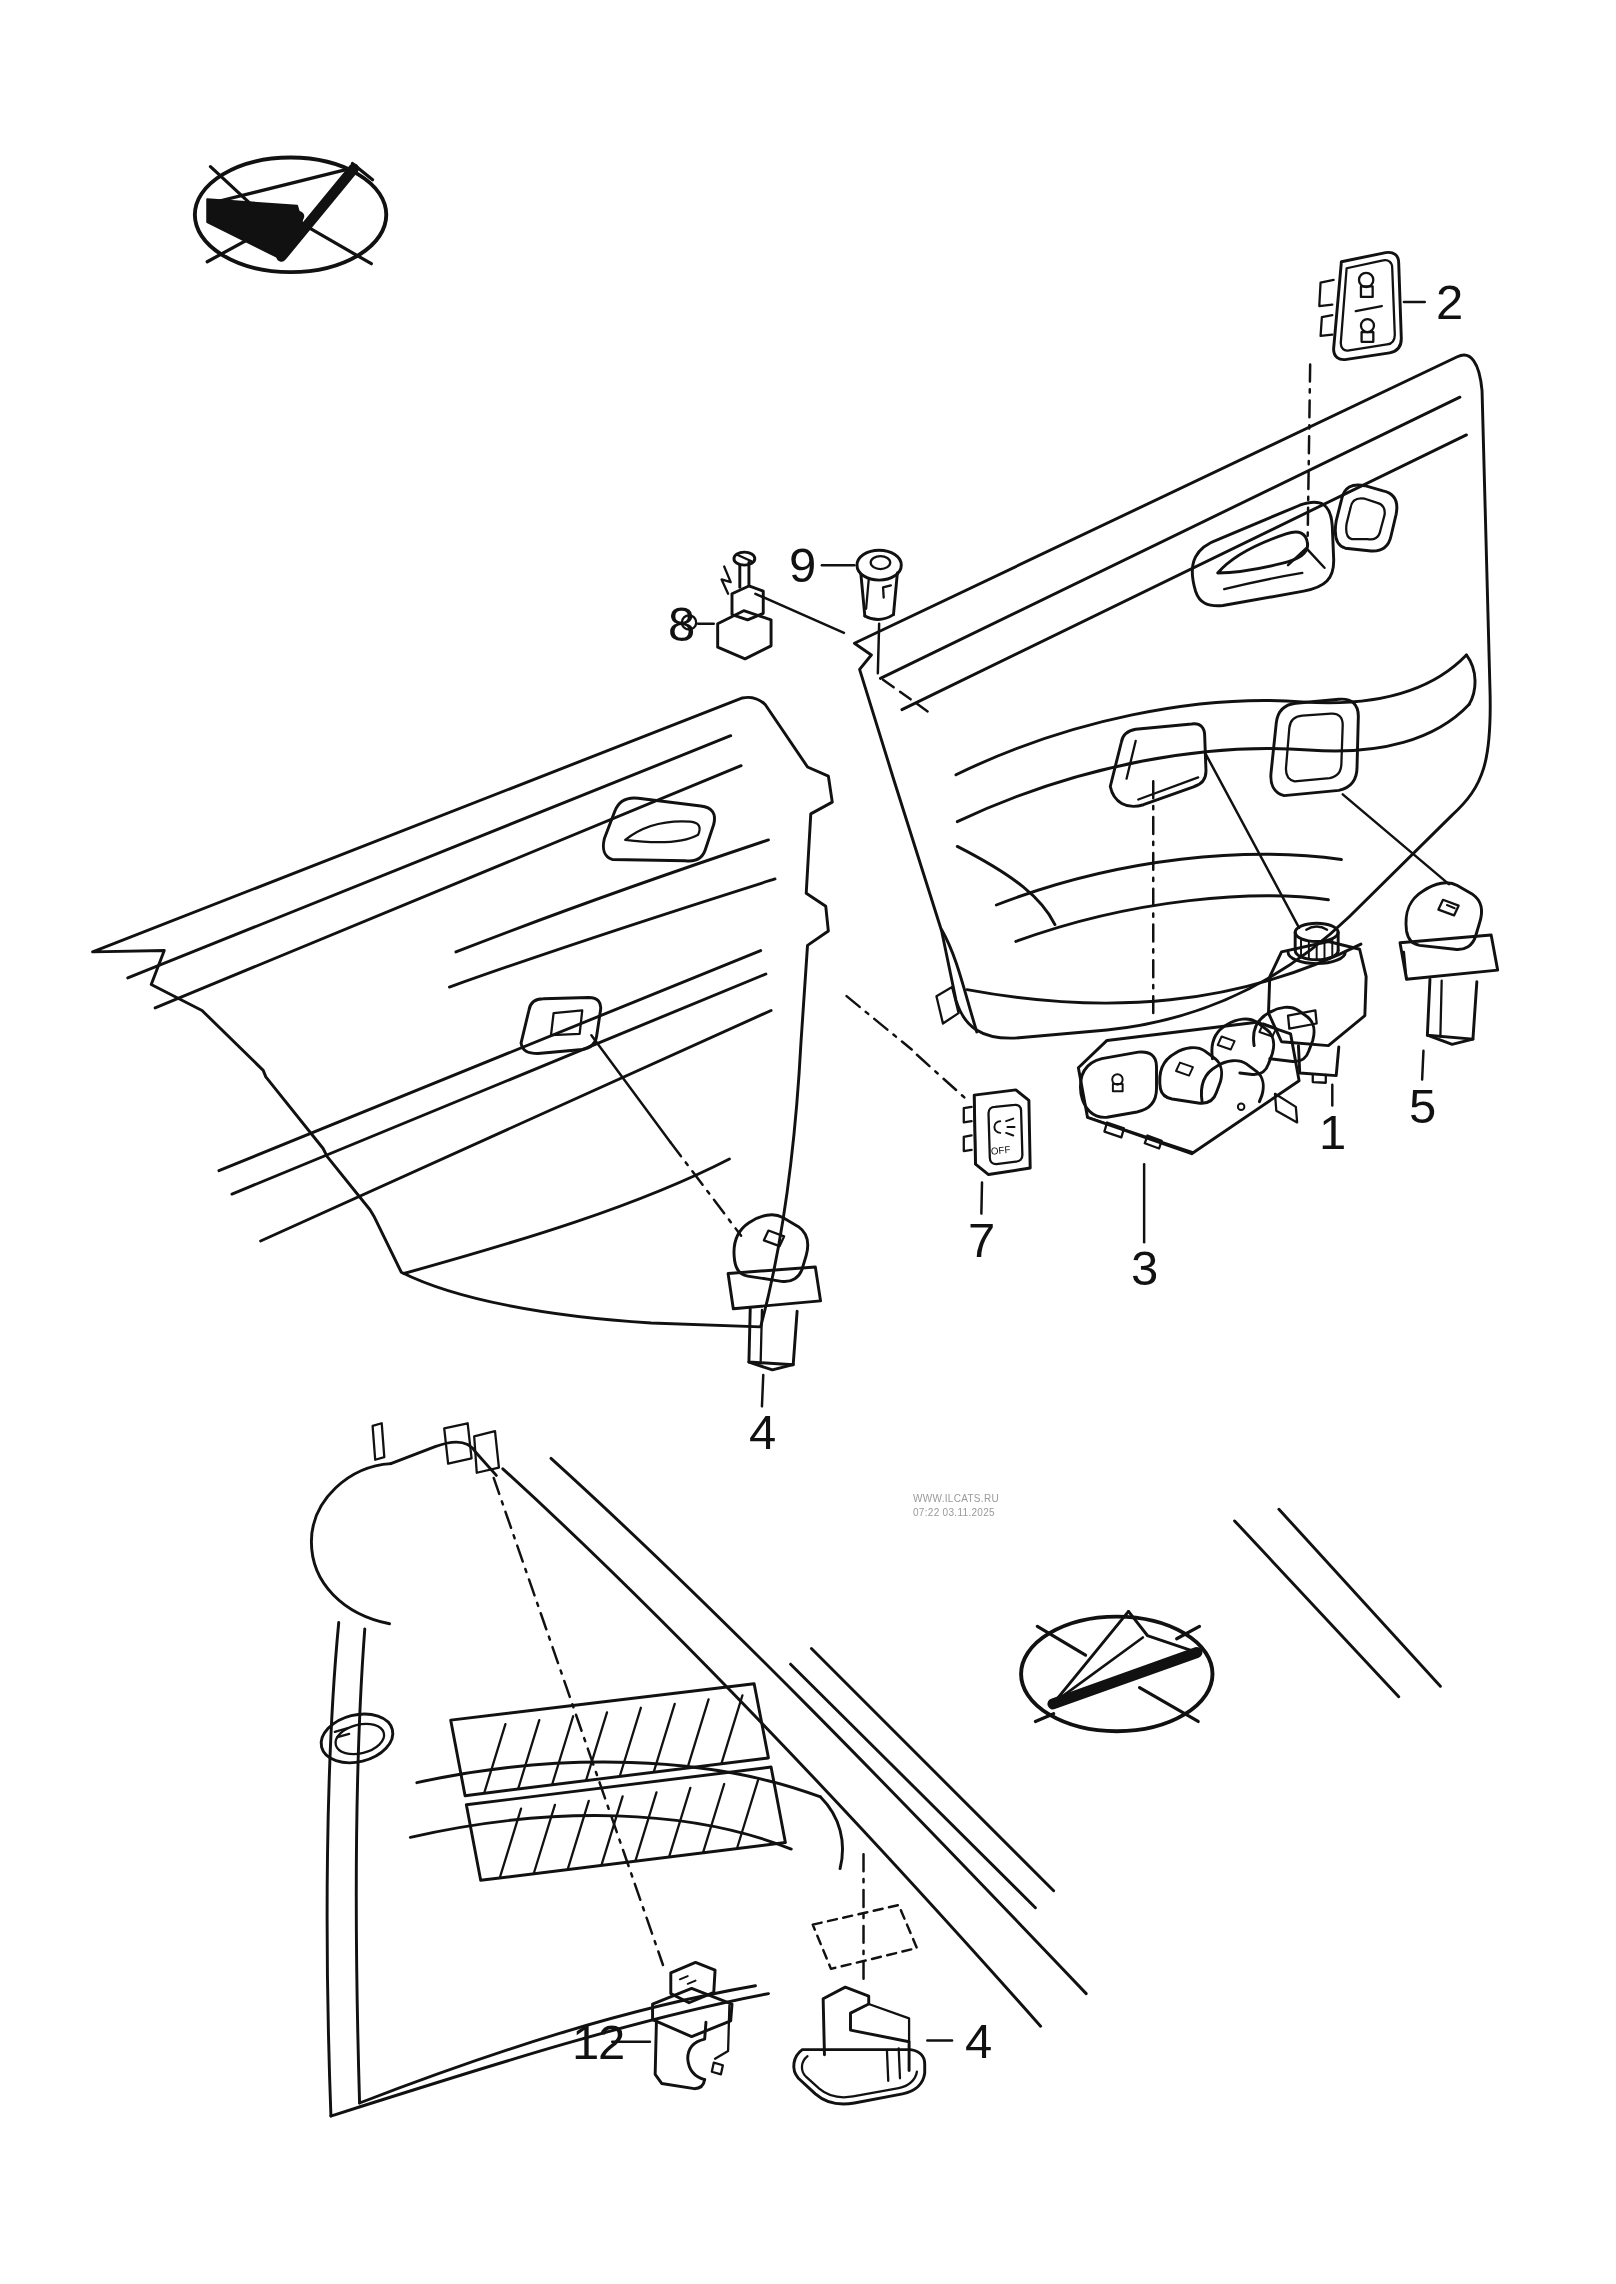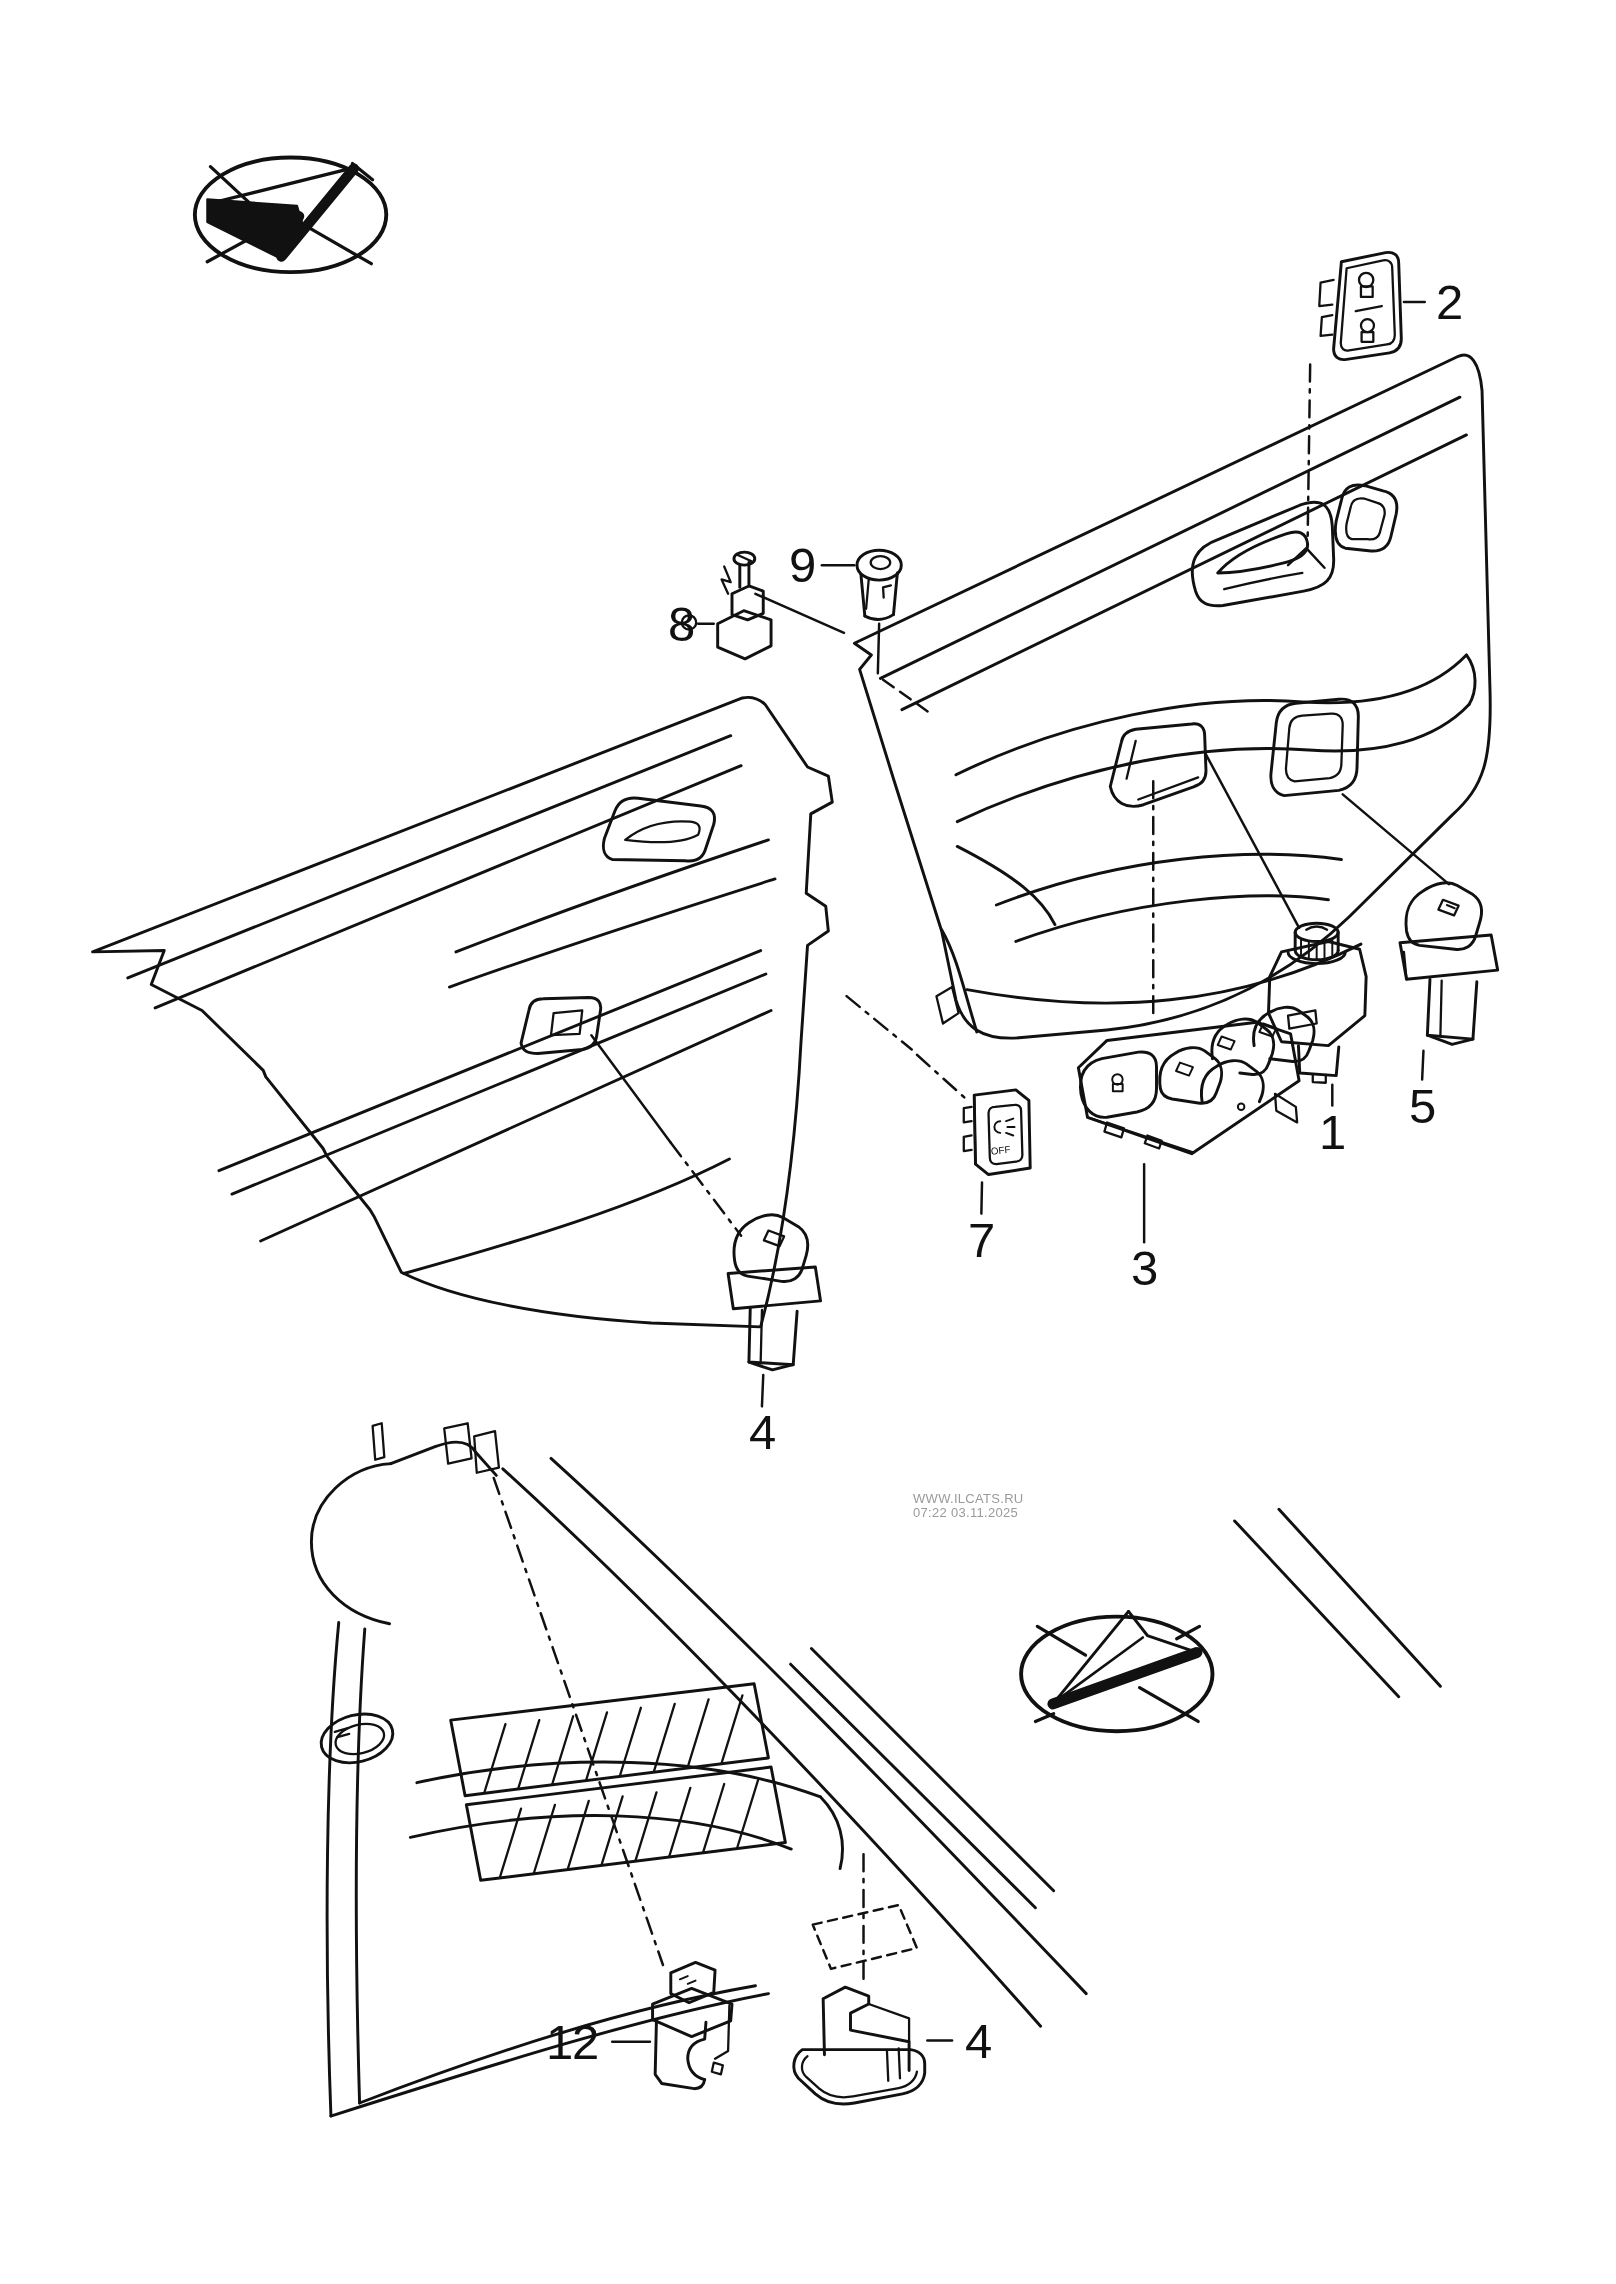--- a/index.html
+++ b/index.html
@@ -19,21 +19,21 @@
     font-weight:400;
     letter-spacing:-1.3px;
     color:#111;
     line-height:1;
     cursor:pointer;
     user-select:none;
   }
   .watermark{
     position:absolute;
     left:913px;top:1492px;
-    font-size:13px;
+    font-size:10px;
     line-height:14.3px;
     color:#9a9a9a;
     letter-spacing:0.3px;
     white-space:nowrap;
   }
 </style>
 </head>
 <body>
 
 <div class="stage">
@@ -359,21 +359,21 @@
 </svg>
 
   <div class="callout" style="left:1449px;top:302px">2</div>
   <div class="callout" style="left:802px;top:565px">9</div>
   <div class="callout" style="left:681px;top:624px">8</div>
   <div class="callout" style="left:1332px;top:1132px">1</div>
   <div class="callout" style="left:1422px;top:1106px">5</div>
   <div class="callout" style="left:1144px;top:1268px">3</div>
   <div class="callout" style="left:981px;top:1240px">7</div>
   <div class="callout" style="left:762px;top:1432px">4</div>
-  <div class="callout" style="left:572px;top:2042px">12</div>
+  <div class="callout" style="left:598px;top:2042px">12</div>
   <div class="callout" style="left:978px;top:2041px">4</div>
 
   <div class="watermark">
     <div>WWW.ILCATS.RU</div>
     <div>07:22 03.11.2025</div>
   </div>
 
 </div>
 
 

